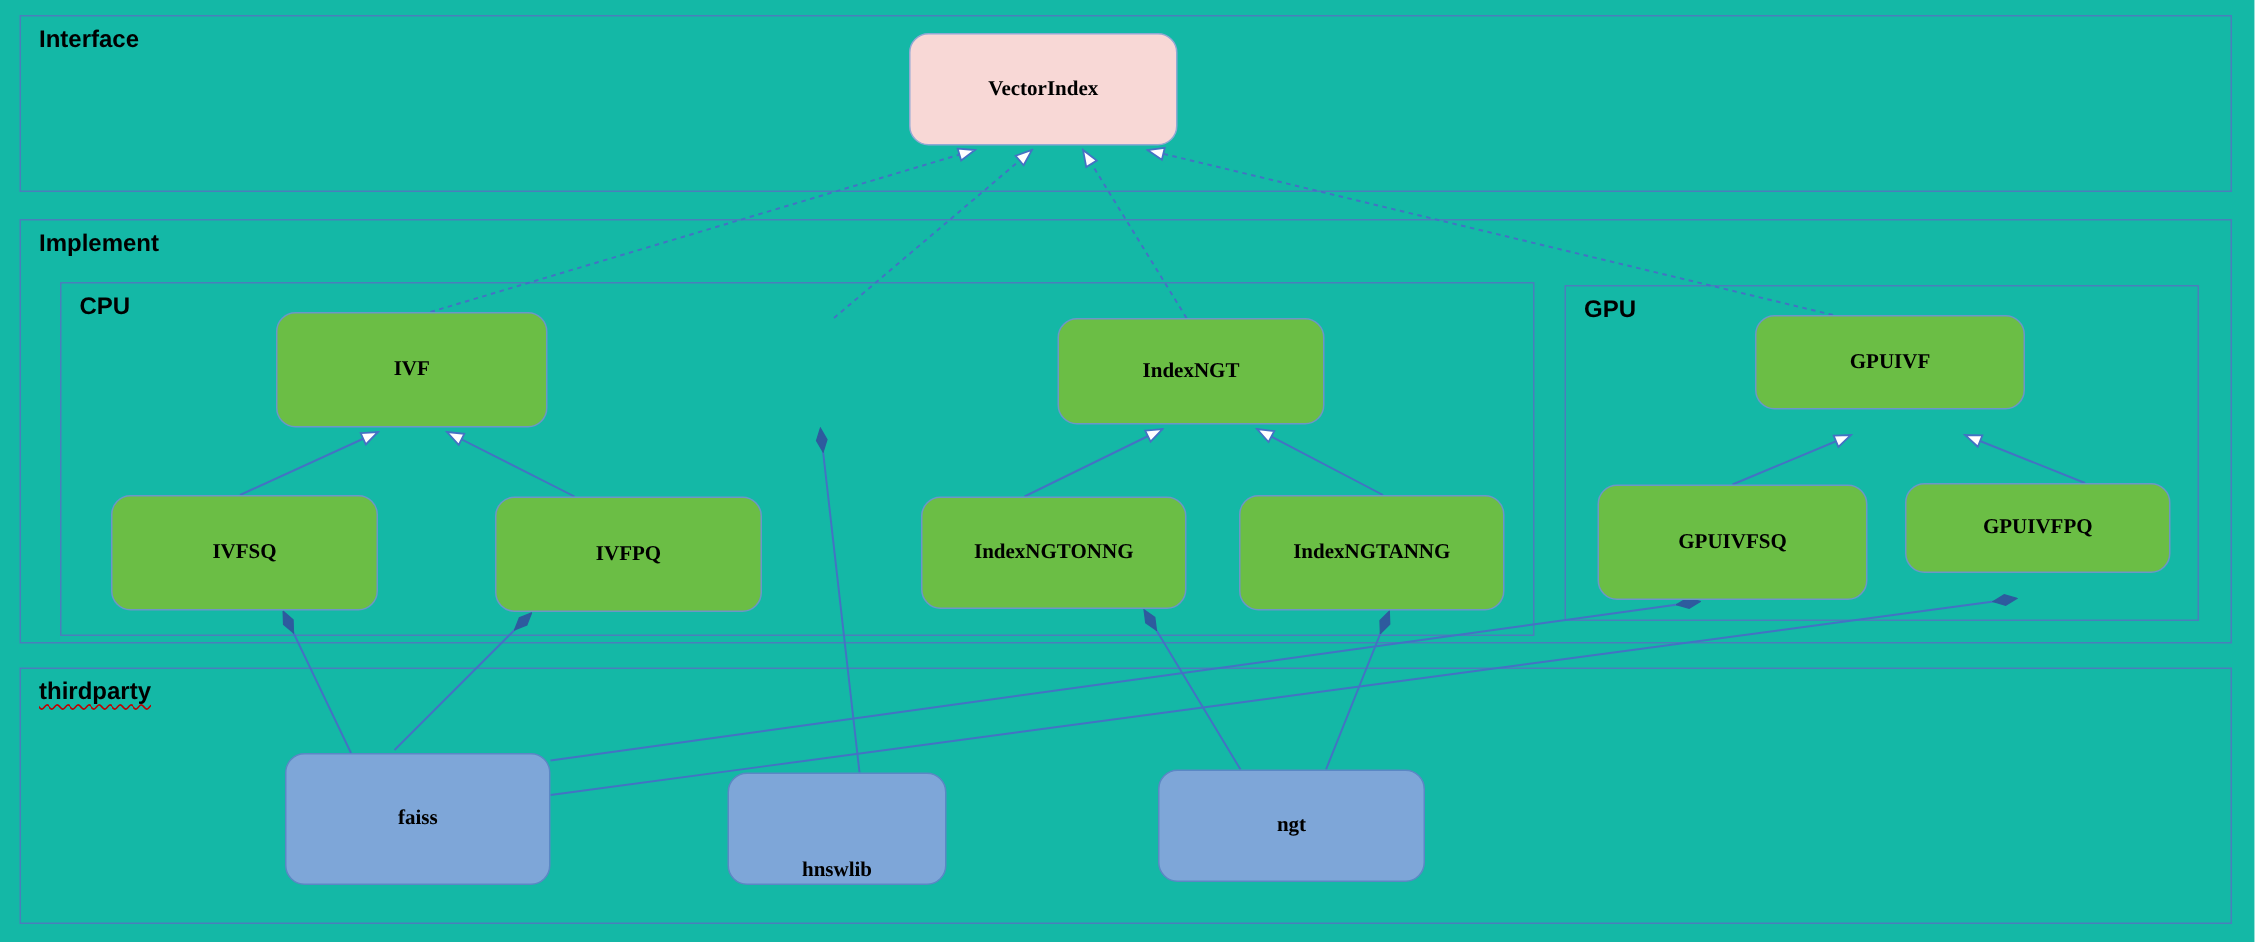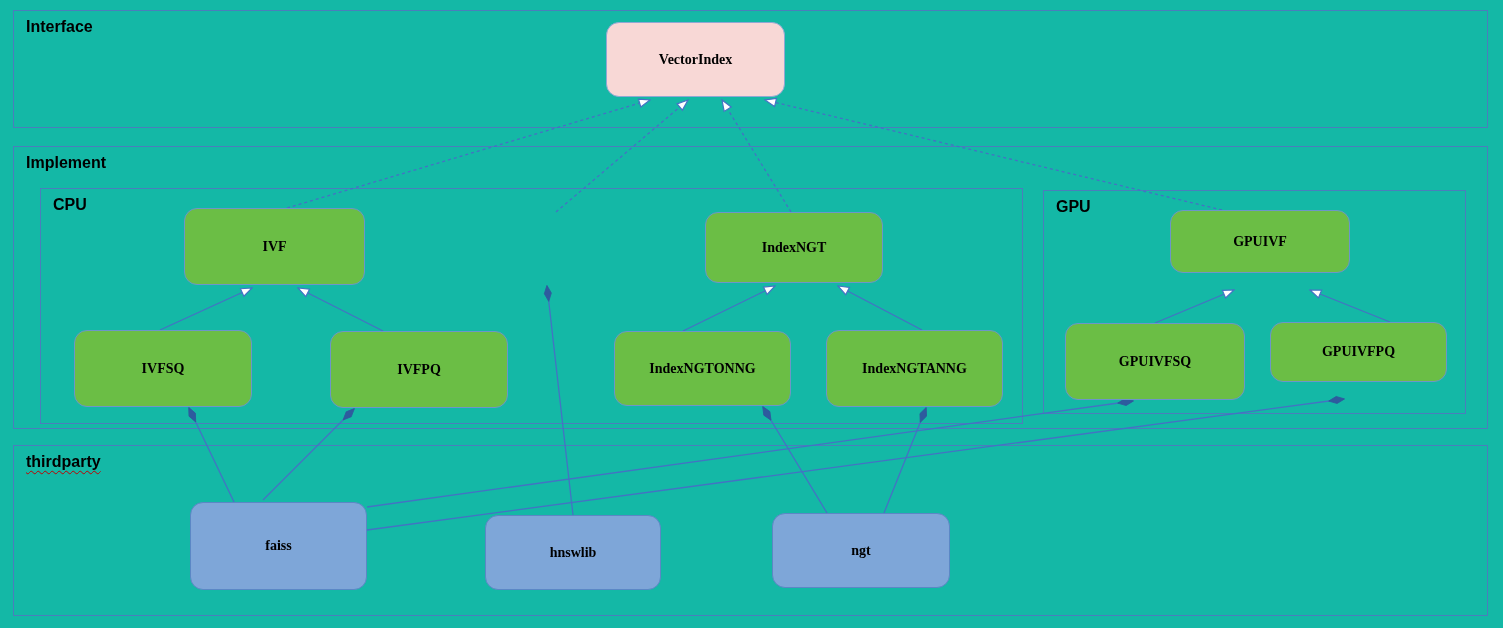--- a/index.html
+++ b/index.html
@@ -114,21 +114,21 @@
   </div>
 
   <div class="node green" style="left:1270px;top:322px;width:177px;height:60px;">
     <span>GPUIVFPQ</span>
   </div>
 
   <div class="node blue" style="left:190px;top:502px;width:177px;height:88px;align-items:center;">
     <span>faiss</span>
   </div>
 
-  <div class="node blue" style="left:485px;top:515px;width:176px;height:75px;">
+  <div class="node blue" style="left:485px;top:515px;width:146px;height:75px;align-items:flex-end;">
     <span>hnswlib</span>
   </div>
 
   <div class="node blue" style="left:772px;top:513px;width:178px;height:75px;">
     <span>ngt</span>
   </div>
 
 </div>
 
 </body></html>

